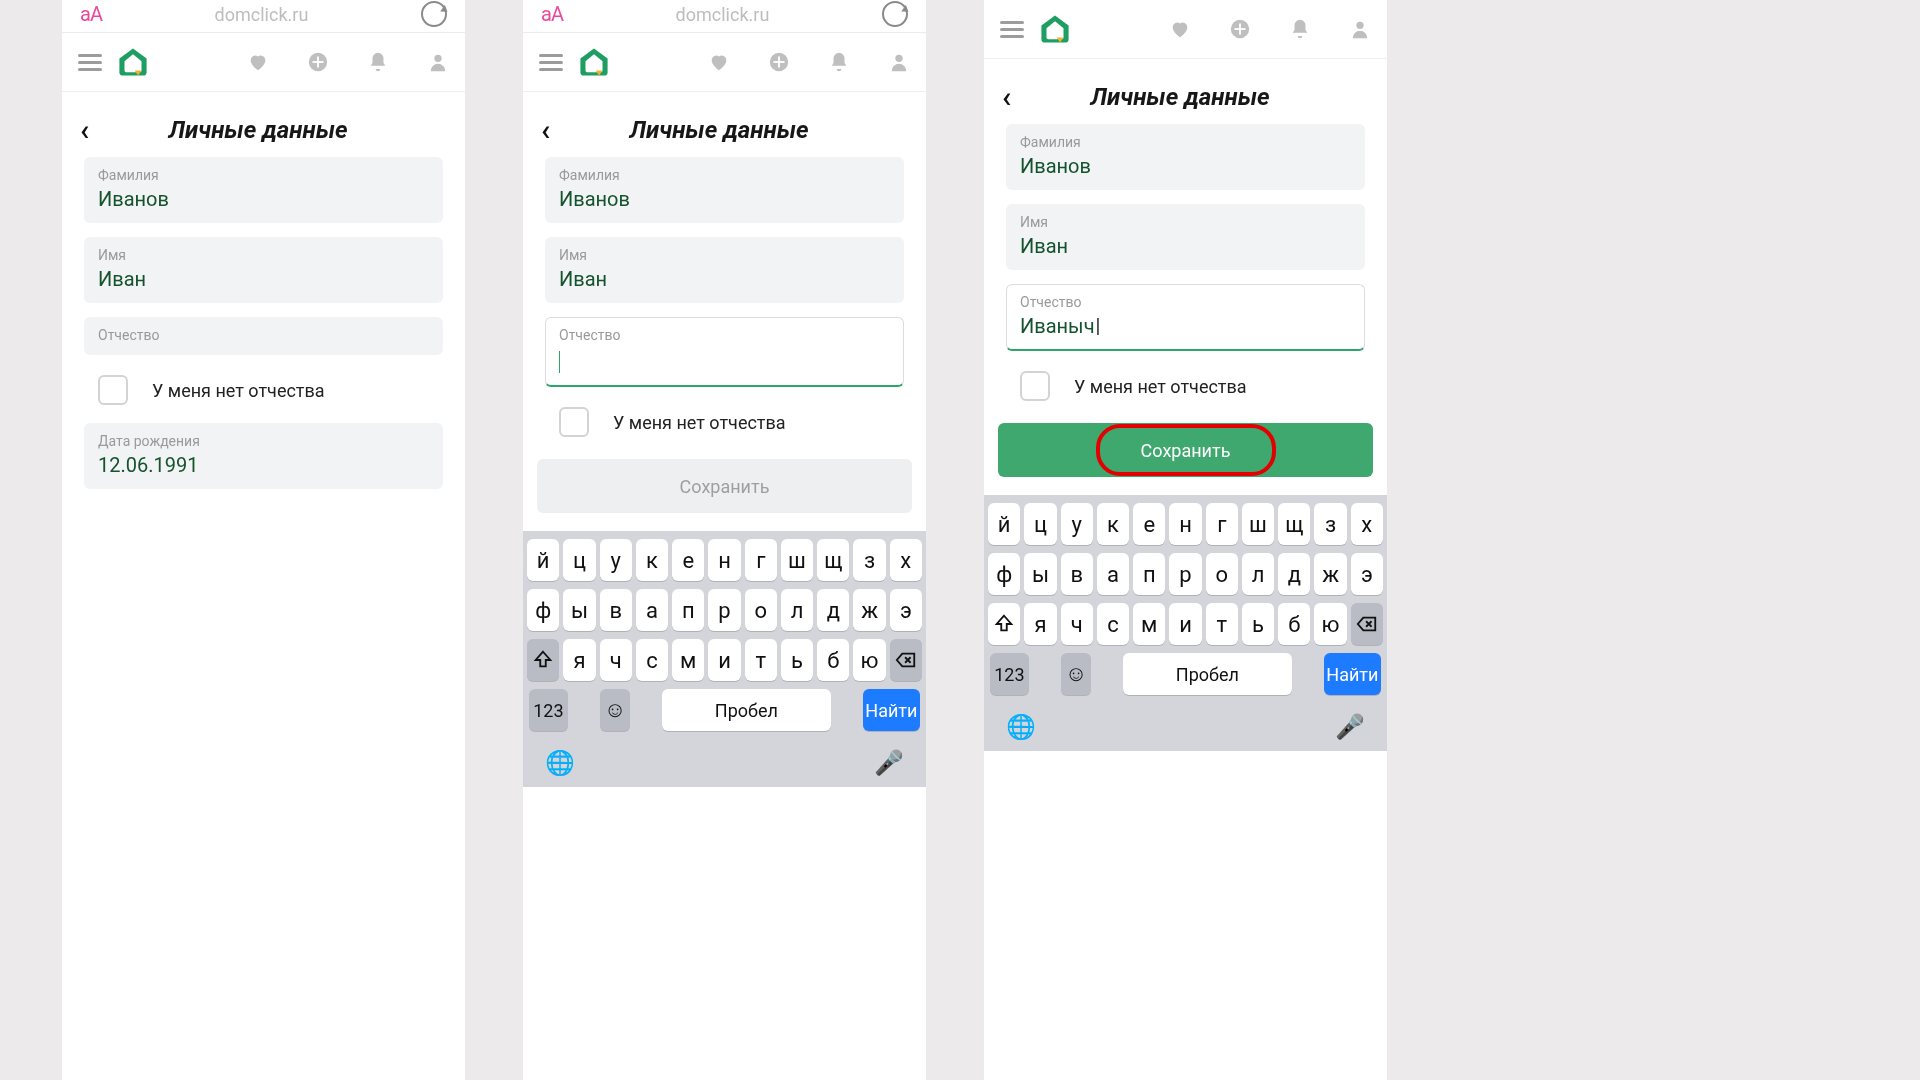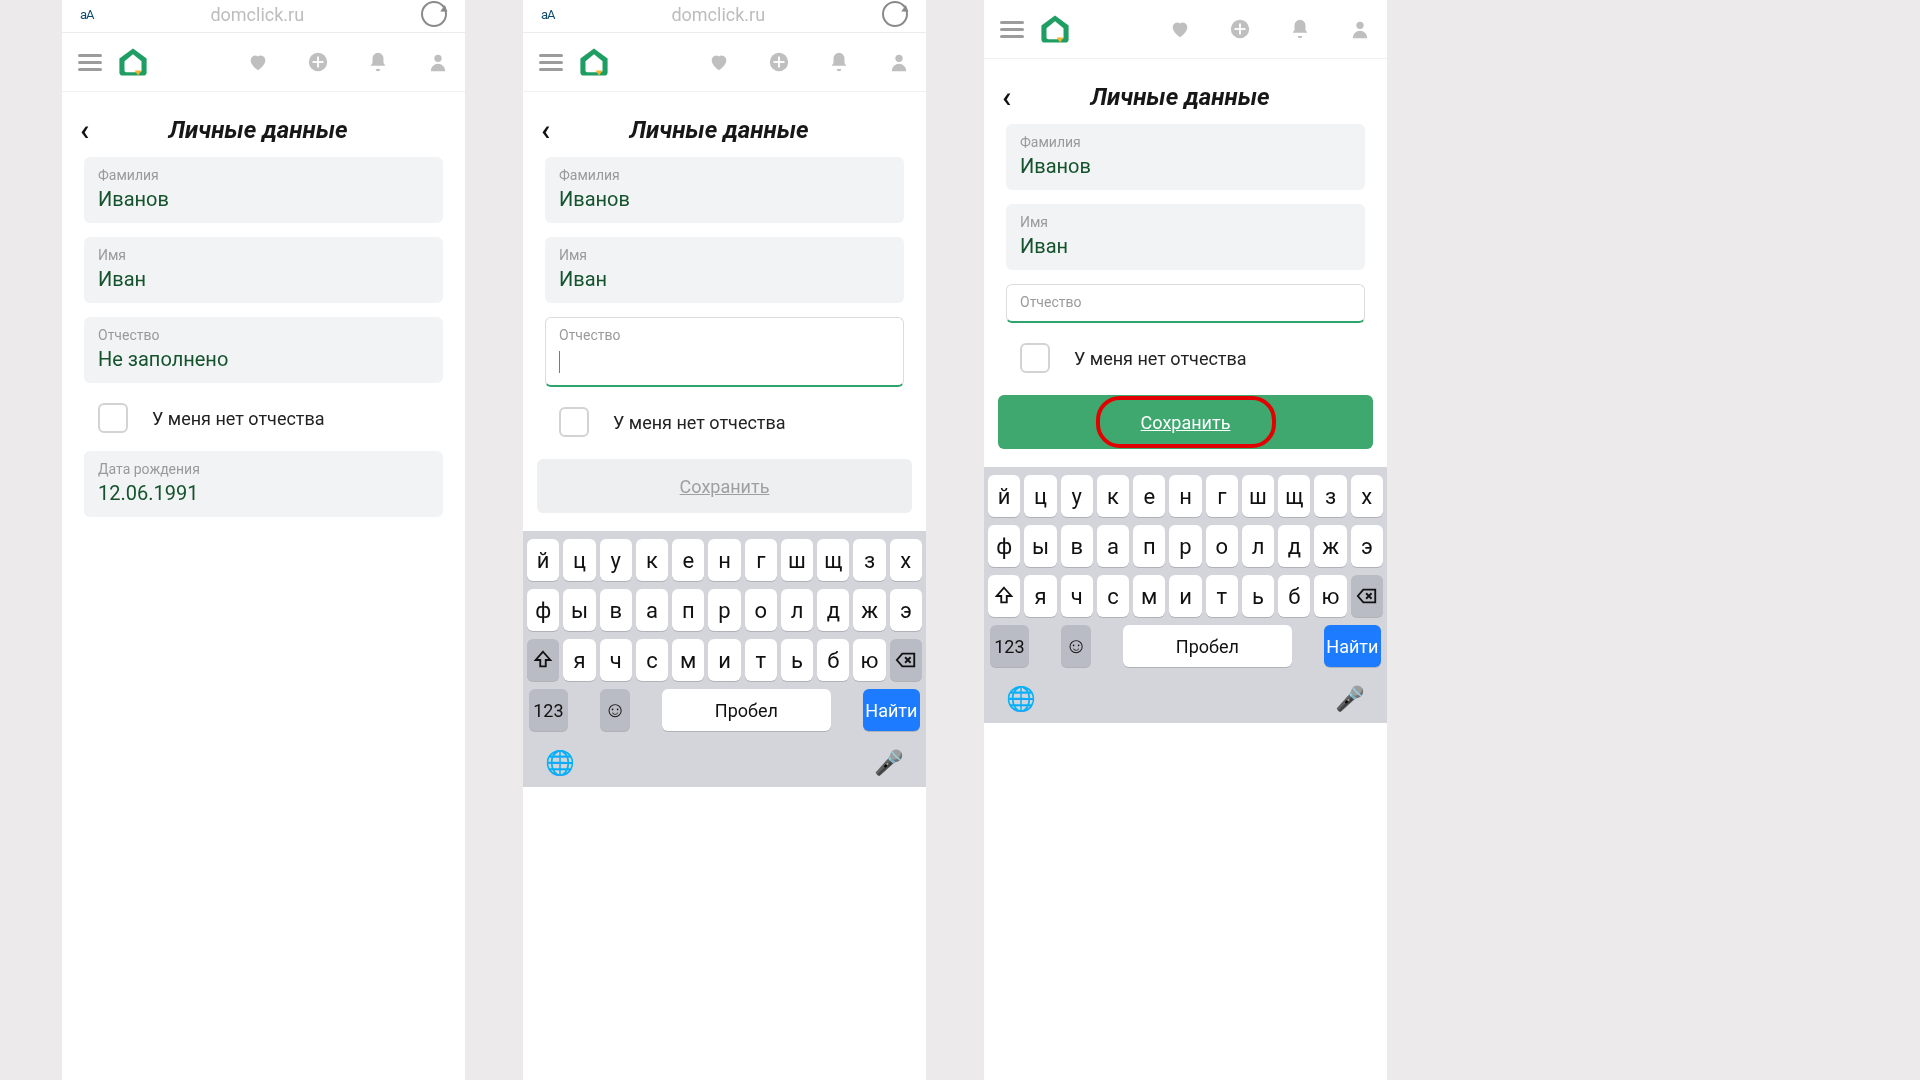--- a/index.html
+++ b/index.html
@@ -1,21 +1,21 @@
 <!DOCTYPE html>
 <html><head>
 <meta charset="utf-8">
 <style>
   body { margin:0; background:#eceaea; font-family:-apple-system,Segoe UI,Roboto,Arial,sans-serif; width:1920px; height:1080px; overflow:hidden; }
   .stage { display:flex; gap:58px; padding:0 62px; }
   .phone { width:403px; background:#fff; display:flex; flex-direction:column; position:relative; }
 
   
   .urlbar { height:28px; display:flex; align-items:center; justify-content:space-between; padding:0 18px 4px; color:#b9b9b9; border-bottom:1px solid #ececec; }
-  .urlbar .aA{ font-size:13px; letter-spacing:-1px; color:#0c4a6e;text-align:center;}
+  .urlbar .aA{ font-size:20px; letter-spacing:-1px; color:#ec4899;text-align:center;}
   .urlbar .host{ font-size:18px; color:#bdbdbd; }
   .urlbar .reload{ width:22px; height:22px; border:2px solid #8a8a8a; border-radius:50%; position:relative;}
   .urlbar .reload::after{content:'';position:absolute;right:-3px;top:3px;width:0;height:0;border-left:6px solid #8a8a8a;border-top:4px solid transparent;border-bottom:4px solid transparent;transform:rotate(35deg);}
 
   
   .appbar{ height:58px; display:flex; align-items:center; padding:0 16px; border-bottom:1px solid #f0f0f0; gap:10px;}
   .burger{ width:24px; display:flex; flex-direction:column; gap:4px;}
   .burger span{height:3px;background:#9c9c9c;border-radius:2px;}
   .logo{ width:34px;height:34px; margin-left:4px; position:relative;}
   .logo svg{width:100%;height:100%;}
@@ -37,21 +37,21 @@
   .value{ font-size:20px; color:#14532d; margin-top:4px; }
   .cursor{display:inline-block;width:1px;height:22px;background:#2fa36c;transform:translateY(4px);}
   .caret-after::after{content:'|';color:#222;margin-left:1px;}
 
   
   .checkrow{ display:flex; align-items:center; gap:24px; padding:6px 14px 4px; }
   .cbox{ width:26px;height:26px;border:2px solid #d3d3d3;border-radius:6px;}
   .checkrow span{ font-size:18px; color:#222;}
 
   
-  .savebtn{ margin:18px 14px; height:54px; border-radius:6px; display:flex; align-items:center; justify-content:center; font-size:18px;text-decoration:underline;}
+  .savebtn{ margin:18px 14px; height:54px; border-radius:6px; display:flex; align-items:center; justify-content:center; font-size:18px;}
   .savebtn.disabled{ background:#eeeff0; color:#9f9f9f; }
   .savebtn.enabled{ background:#3ea86e; color:#fff; position:relative;}
   .redring{ position:absolute; width:172px; height:44px; border:4px solid #e30000; border-radius:24px; }
 
   
   .kbd{ background:#d3d5da; padding:8px 4px 0; }
   .krow{ display:flex; gap:4px; margin-bottom:8px; justify-content:center;}
   .key{ flex:1; height:42px; background:#fff; border-radius:6px; display:flex; align-items:center; justify-content:center; font-size:22px; color:#111; box-shadow:0 1px 0 #b0b2b8;}
   .key.fn{ background:#b9bcc4; }
   .key.space{ flex:5; font-size:18px; }
@@ -122,21 +122,20 @@
       <div class="field">
         <div class="label">Фамилия</div>
         <div class="value">Иванов</div>
       </div>
       <div class="field">
         <div class="label">Имя</div>
         <div class="value">Иван</div>
       </div>
       <div class="field">
         <div class="label">Отчество</div>
-        <div class="value">Не заполнено</div>
       </div>
       <div class="checkrow">
         <div class="cbox"></div>
         <span>У меня нет отчества</span>
       </div>
       <div class="field">
         <div class="label">Дата рождения</div>
         <div class="value">12.06.1991</div>
       </div>
     </div>
@@ -310,20 +309,21 @@
       <div class="field">
         <div class="label">Фамилия</div>
         <div class="value">Иванов</div>
       </div>
       <div class="field">
         <div class="label">Имя</div>
         <div class="value">Иван</div>
       </div>
       <div class="field active">
         <div class="label">Отчество</div>
+        <div class="value caret-after">Иваныч</div>
       </div>
       <div class="checkrow">
         <div class="cbox"></div>
         <span>У меня нет отчества</span>
       </div>
     </div>
     <div class="savebtn enabled">
       <div class="redring"></div>
       <span>Сохранить</span>
     </div>

